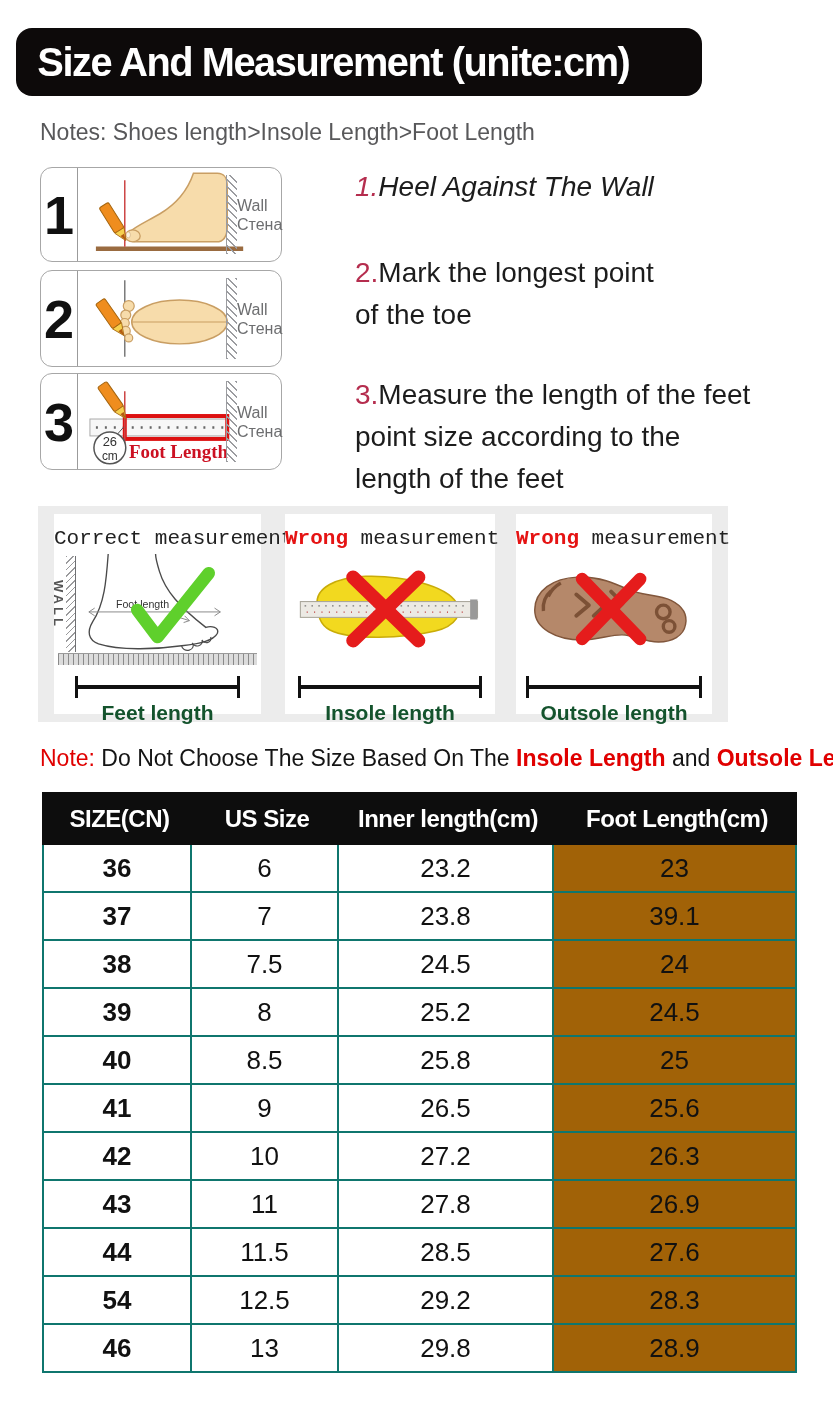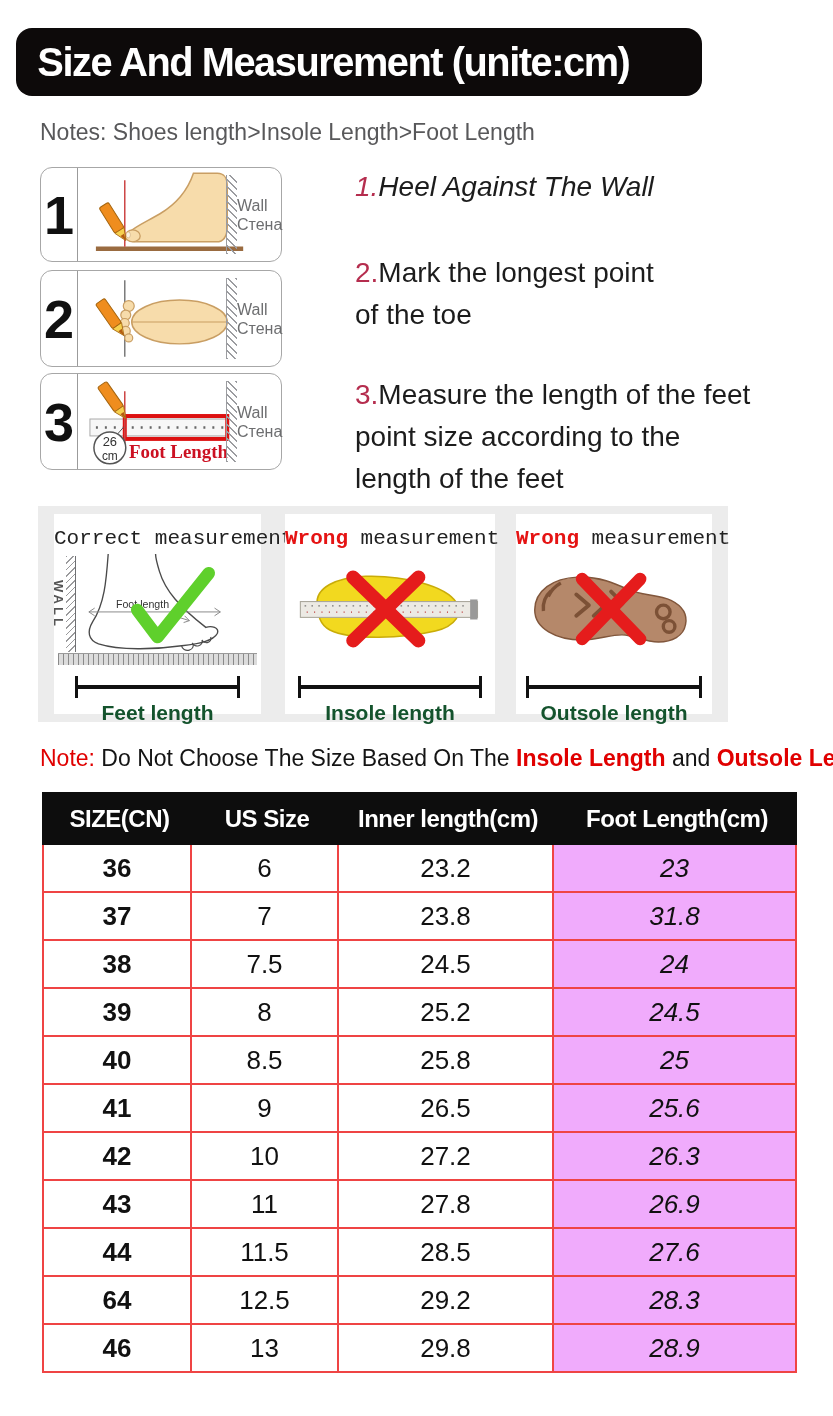--- a/index.html
+++ b/index.html
@@ -64,24 +64,24 @@
   
   .note { position:absolute; left:40px; top:745px; font-size:23px; color:#141414; white-space:nowrap; }
   .note .red  { color:#e00000; }
   .note .redb { color:#e00000; font-weight:bold; }
 
   
   .size-table { position:absolute; left:42px; top:792px; width:753px; border-collapse:collapse;
                 table-layout:fixed; }
   .size-table th { background:#0d0d0d; color:#fff; font-size:24px; font-weight:bold;
                    height:47px; border:2px solid #0d0d0d; letter-spacing:-0.5px;padding-left:6px; }
-  .size-table td { font-size:26px; text-align:center; height:44px; border:2px solid #ef4444;
+  .size-table td { font-size:26px; text-align:center; height:44px; border:2px solid #0f766e;
                    background:#fff; color:#111; }
   .size-table td.c0 { font-weight:bold; }
-  .size-table td.c3 { background:#f0abfc;font-style:italic; }
+  .size-table td.c3 { background:#a16207; }
 </style>
 </head>
 <body>
 
 <div class="page">
 
   <div class="banner">
     <div class="banner-title">Size And Measurement (unite:cm)</div>
   </div>
 
@@ -281,21 +281,21 @@
         <tr>
           <td class="c0">36</td>
           <td class="c1">6</td>
           <td class="c2">23.2</td>
           <td class="c3">23</td>
         </tr>
         <tr>
           <td class="c0">37</td>
           <td class="c1">7</td>
           <td class="c2">23.8</td>
-          <td class="c3">31.8</td>
+          <td class="c3">39.1</td>
         </tr>
         <tr>
           <td class="c0">38</td>
           <td class="c1">7.5</td>
           <td class="c2">24.5</td>
           <td class="c3">24</td>
         </tr>
         <tr>
           <td class="c0">39</td>
           <td class="c1">8</td>
@@ -326,21 +326,21 @@
           <td class="c2">27.8</td>
           <td class="c3">26.9</td>
         </tr>
         <tr>
           <td class="c0">44</td>
           <td class="c1">11.5</td>
           <td class="c2">28.5</td>
           <td class="c3">27.6</td>
         </tr>
         <tr>
-          <td class="c0">64</td>
+          <td class="c0">54</td>
           <td class="c1">12.5</td>
           <td class="c2">29.2</td>
           <td class="c3">28.3</td>
         </tr>
         <tr>
           <td class="c0">46</td>
           <td class="c1">13</td>
           <td class="c2">29.8</td>
           <td class="c3">28.9</td>
         </tr>

